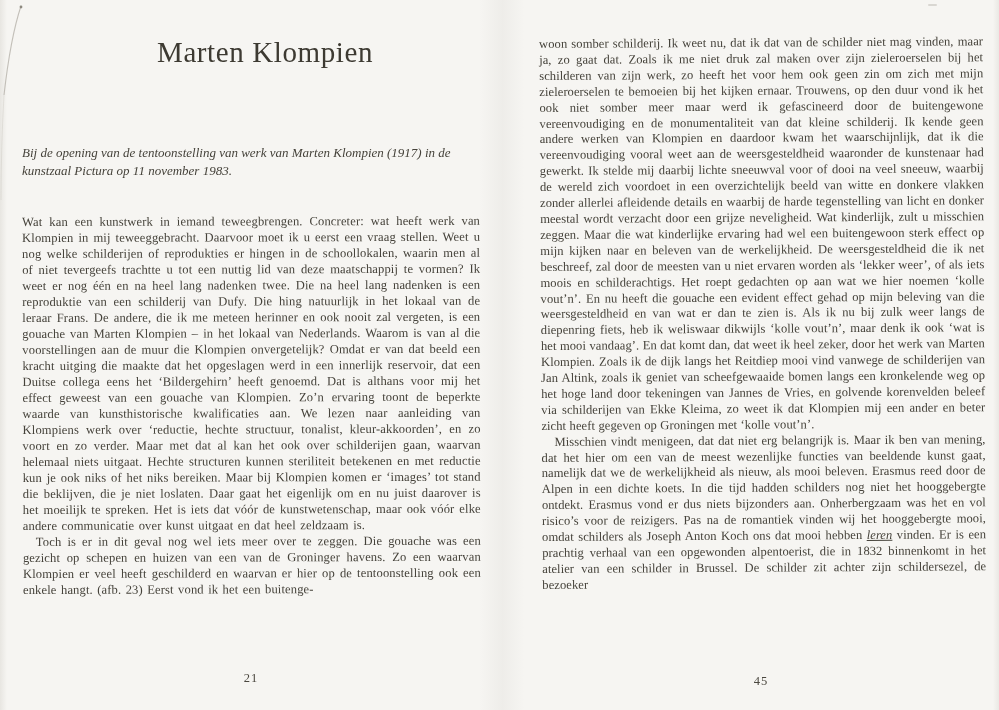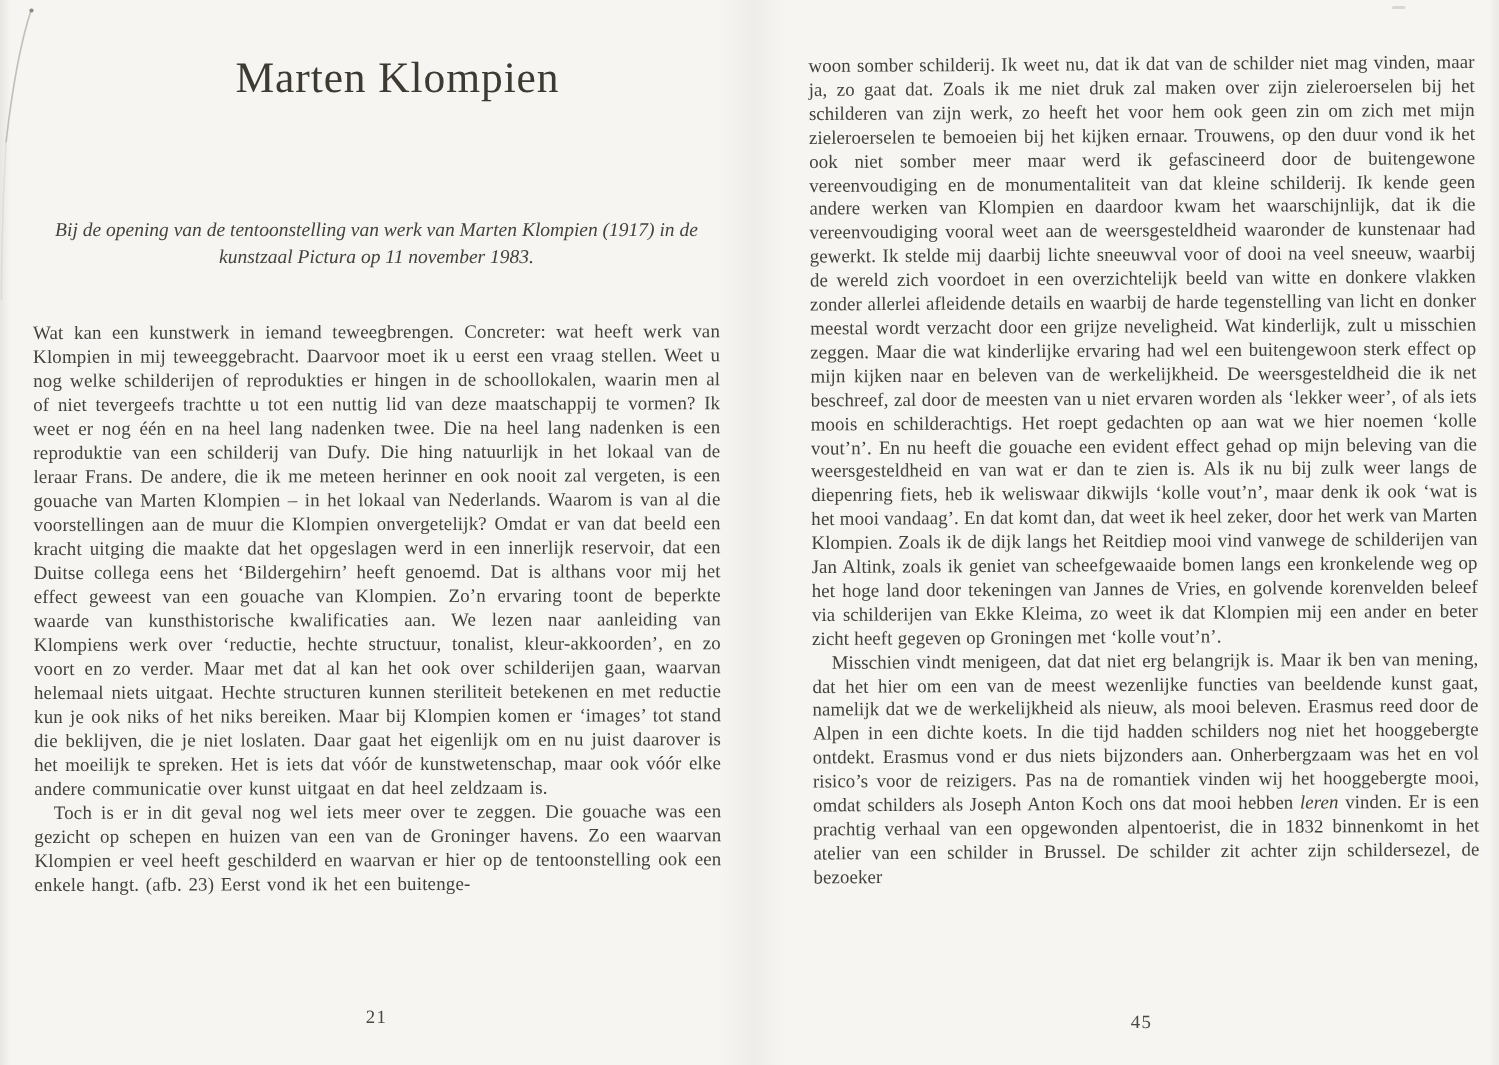--- a/index.html
+++ b/index.html
@@ -28,21 +28,21 @@
     letter-spacing:.6px;
     text-align:center;
     transform:translateX(14px);
     color:#3d3a32;
   }
   .intro{
     position:absolute;top:144px;left:0;width:100%;
     margin:0;
     font-style:italic;
     font-size:13px;line-height:17.5px;
-    text-align:center;
+    text-align:left;
   }
   .body-text{position:absolute;left:0;width:100%;text-align:justify;}
   .body-left{
     top:214px;
     font-size:12.6px;line-height:16px;
     word-spacing:.09em;letter-spacing:.12px;
     transform:rotate(-0.15deg);transform-origin:left top;
   }
   .body-right{
     top:37px;
@@ -53,21 +53,21 @@
   .para{margin:0;}
   .para.indent{text-indent:13px;}
   .pagenum{
     position:absolute;left:0;width:100%;
     text-align:center;
     font-size:12.5px;letter-spacing:1px;
     color:#4a473f;
   }
   .pagenum-left{top:671px;}
   .pagenum-right{top:674px;}
-  em{font-style:italic;}
+  em{font-style:italic;text-decoration:underline;}
 </style>
 </head>
 <body>
 
 <div class="spread">
 
   <svg class="artifacts" viewBox="0 0 999 710" xmlns="http://www.w3.org/2000/svg">
     <path d="M21,6 C13,30 8,60 4,95" fill="none" stroke="#b2aea6" stroke-width="1.1" opacity="0.75"></path>
     <path d="M4,95 C2,130 1,165 1,200" fill="none" stroke="#c5c2bb" stroke-width="1" opacity="0.35"></path>
     <circle cx="21" cy="7" r="1.4" fill="#8d897f"></circle>

